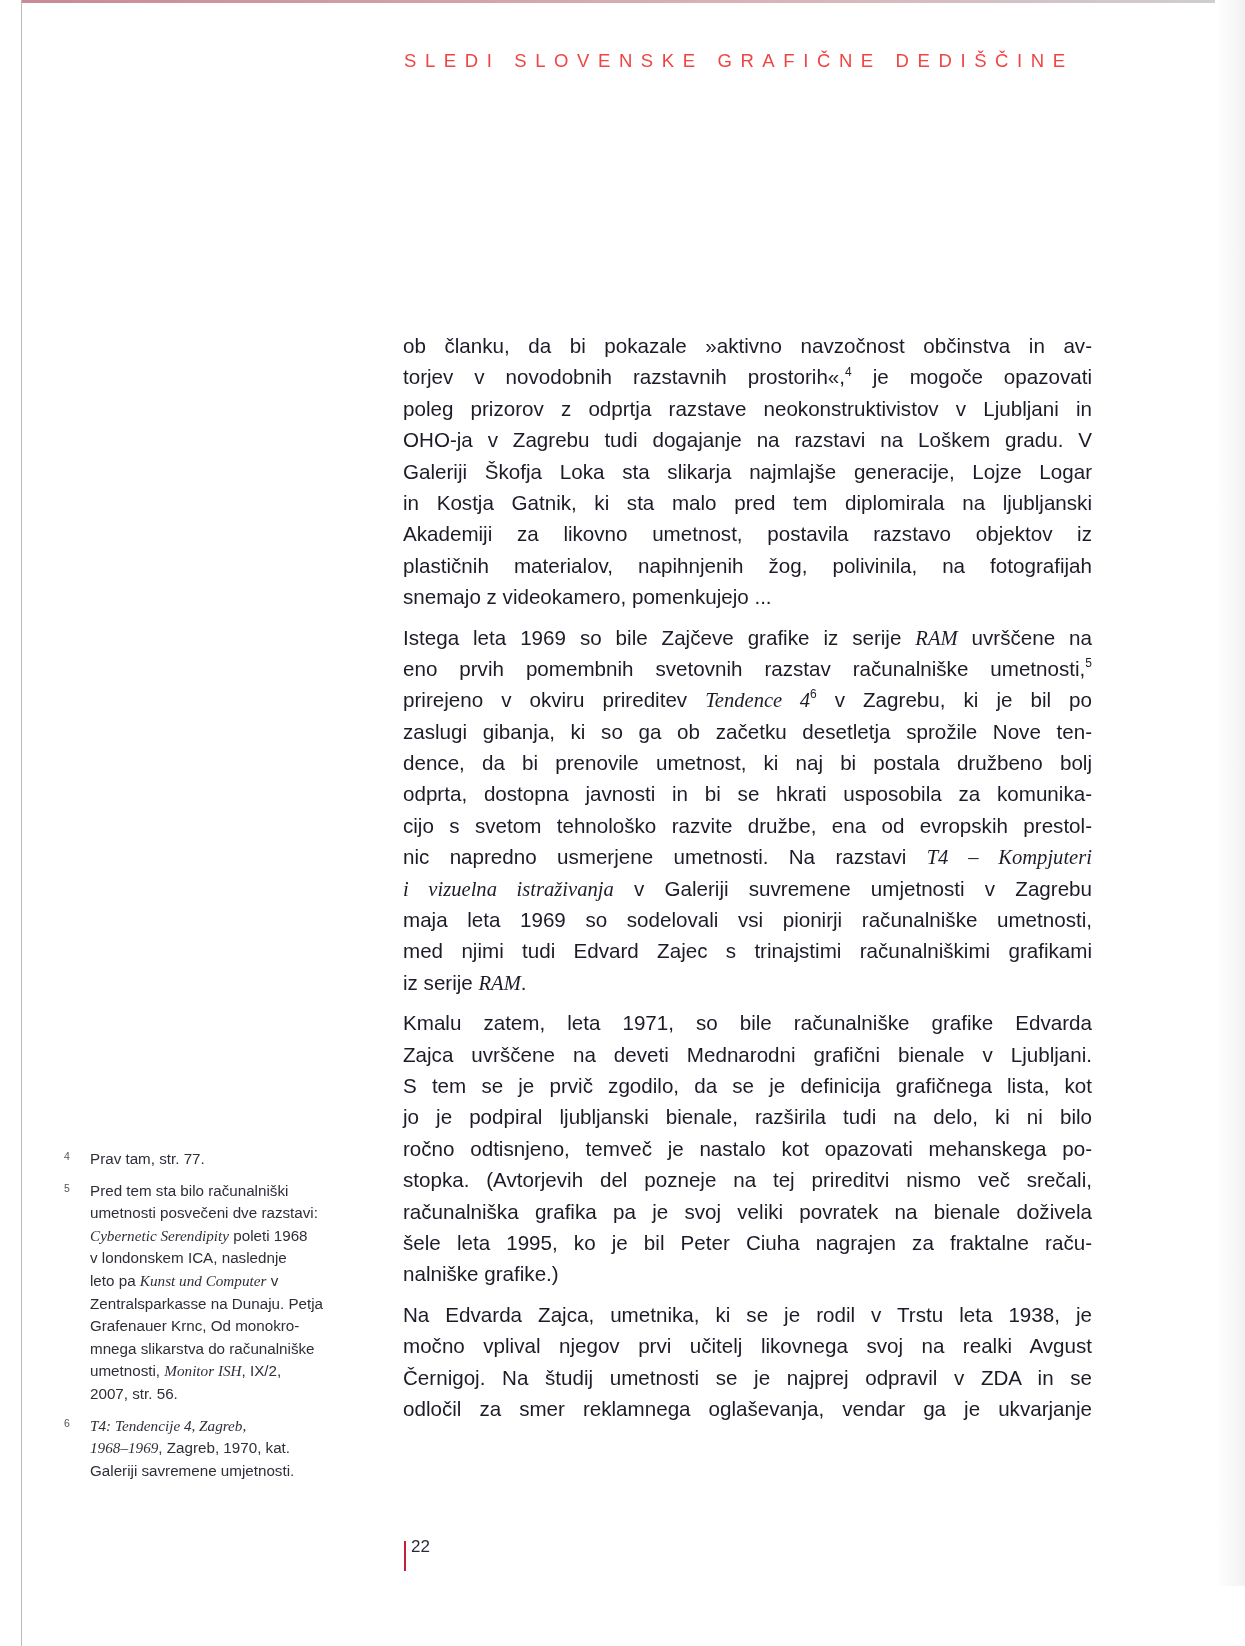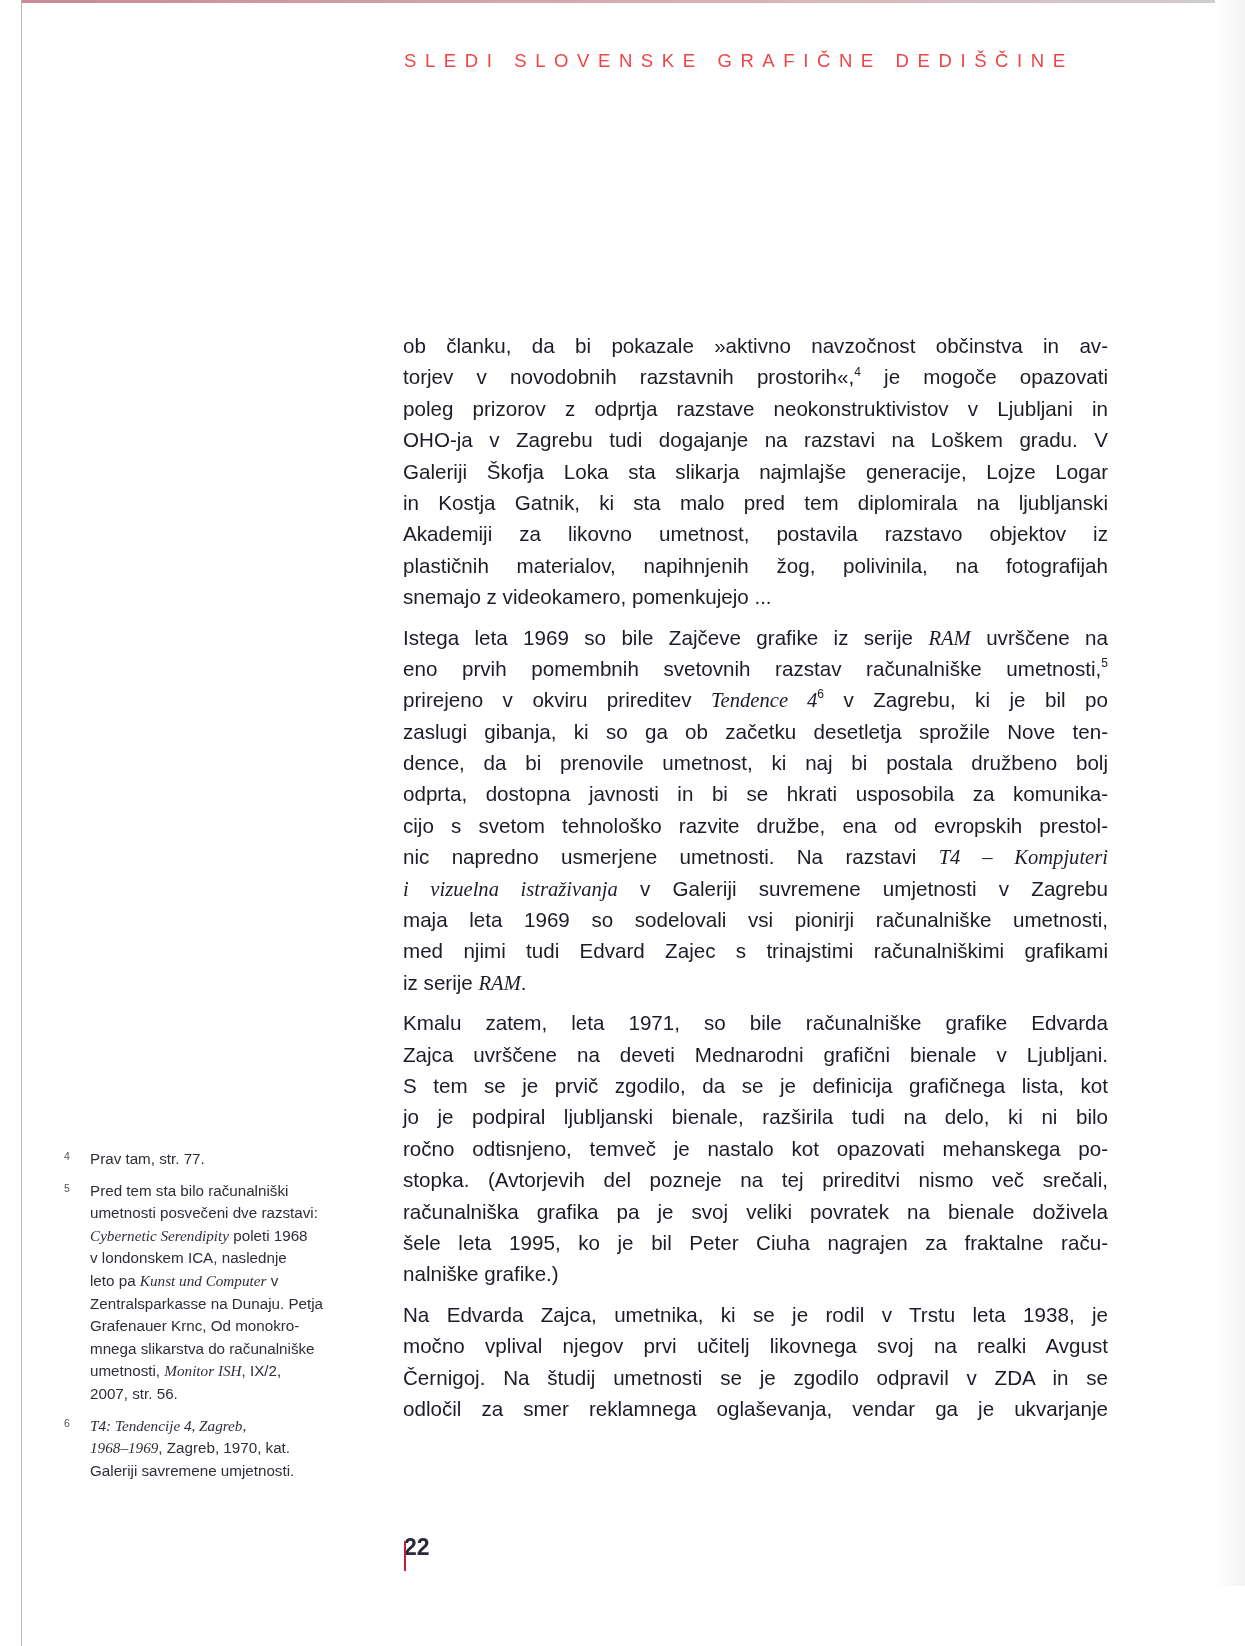--- a/index.html
+++ b/index.html
@@ -23,36 +23,36 @@
   }
   .running-head {
     position: absolute; left: 404px; top: 50px; width: 720px;
     font-size: 18.5px; letter-spacing: 8.6px; color: #ef4444;
     white-space: nowrap;
   }
   .body-col {
     position: absolute; left: 403px; top: 330px; width: 705px;
     font-size: 20.6px; line-height: 31.4px; color: #1c1c28;
   }
-  .para { margin: 0 0 9px 0; }
+  .para { margin: 0 16px 9px 0; }
   .ln { display: block; text-align: justify; text-align-last: justify; white-space: nowrap; height: 31.4px; }
   .ln.last { text-align-last: left; }
   .ln span { white-space: pre; }
   sup { font-size: 12px; line-height: 0; position: relative; top: -1px; }
   em { font-style: italic; font-family: Liberation Serif, serif; }
   .footnotes {
     position: absolute; left: 64px; top: 1148px; width: 320px;
     font-size: 15.2px; line-height: 22.6px; color: #2e2e38;
   }
   .fn { position: relative; padding-left: 26px; margin-bottom: 9px; }
   .fn-num { position: absolute; left: 0; top: -3px; font-size: 10.5px; color: #555; }
   .fn-line { display: block; white-space: nowrap; }
   .page-number {
-    position: absolute; left: 404px; top: 1537px; font-size: 23px; color: #2a2a3a;
-    line-height: 20px; font-weight: bold;
+    position: absolute; left: 404px; top: 1537px; font-size: 17px; color: #2a2a3a;
+    padding-left: 7px; line-height: 20px;
   }
   .page-number::before {
     content: ""; position: absolute; left: 0; top: 4px; width: 2px; height: 30px; background: #c0203a;
   }
 </style>
 </head>
 <body>
 
 <div class="top-edge"></div>
 <div class="left-edge"></div>
@@ -93,21 +93,21 @@
       <span class="ln"><span>jo je podpiral ljubljanski bienale, razširila tudi na delo, ki ni bilo</span></span>
       <span class="ln"><span>ročno odtisnjeno, temveč je nastalo kot opazovati mehanskega po-</span></span>
       <span class="ln"><span>stopka. (Avtorjevih del pozneje na tej prireditvi nismo več srečali,</span></span>
       <span class="ln"><span>računalniška grafika pa je svoj veliki povratek na bienale doživela</span></span>
       <span class="ln"><span>šele leta 1995, ko je bil Peter Ciuha nagrajen za fraktalne raču-</span></span>
       <span class="ln last"><span>nalniške grafike.)</span></span>
     </div>
     <div class="para">
       <span class="ln"><span>Na Edvarda Zajca, umetnika, ki se je rodil v Trstu leta 1938, je</span></span>
       <span class="ln"><span>močno vplival njegov prvi učitelj likovnega svoj na realki Avgust</span></span>
-      <span class="ln"><span>Černigoj. Na študij umetnosti se je zgodilo odpravil v ZDA in se</span></span>
+      <span class="ln"><span>Černigoj. Na študij umetnosti se je najprej odpravil v ZDA in se</span></span>
       <span class="ln"><span>odločil za smer reklamnega oglaševanja, vendar ga je ukvarjanje</span></span>
     </div>
   </div>
 
 <div class="footnotes" id="footnotes">
     <div class="fn">
       <span class="fn-num">4</span>
       <span class="fn-line"><span>Prav tam, str. 77.</span></span>
     </div>
     <div class="fn">

